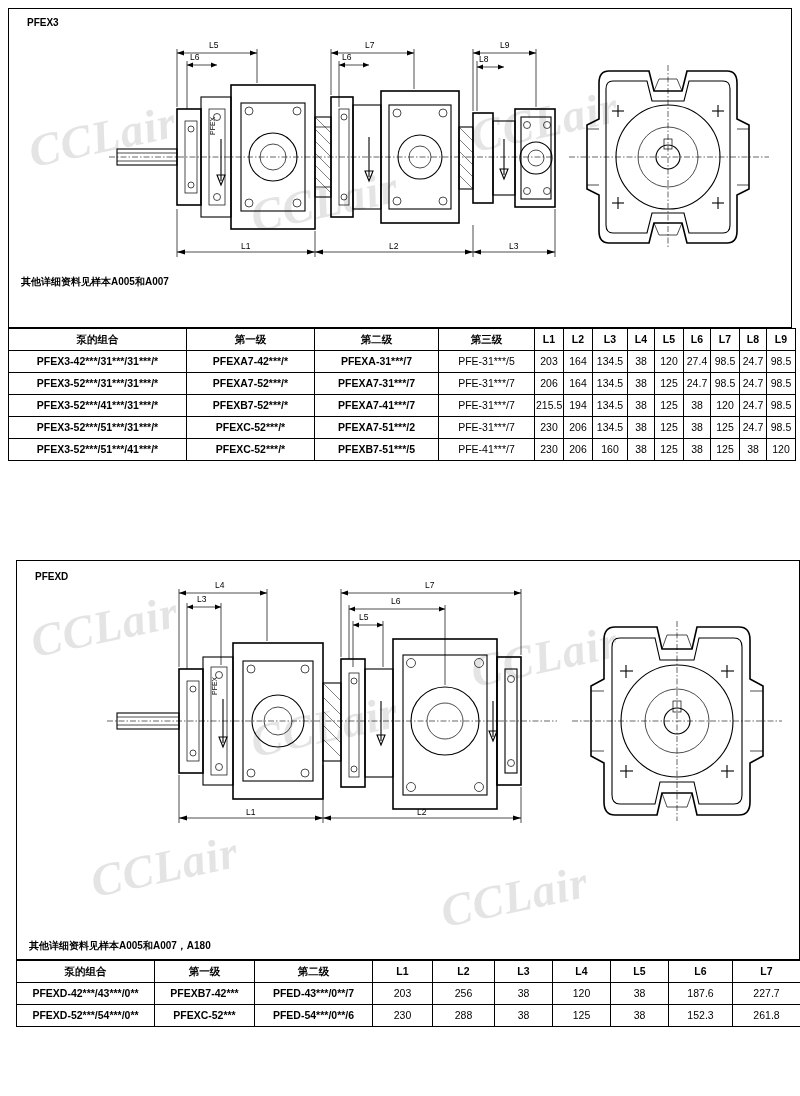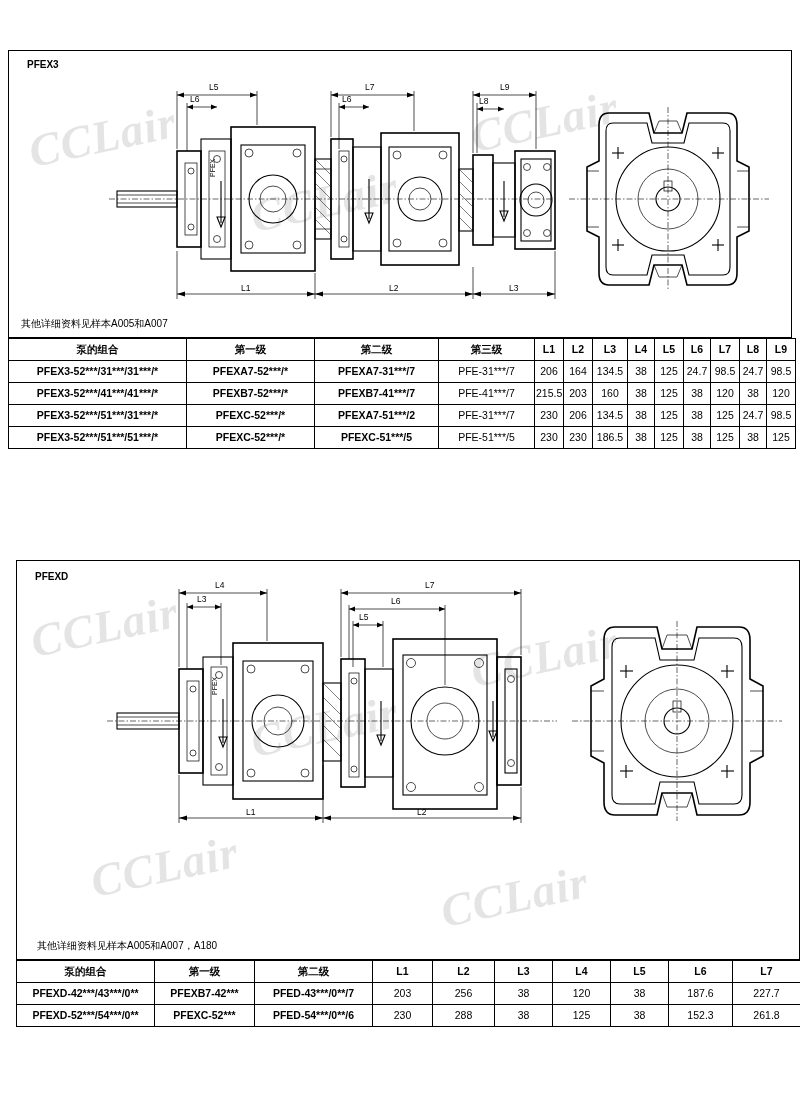--- a/index.html
+++ b/index.html
@@ -47,21 +47,21 @@
     background: transparent;
   }
   .sec-label {
     position: absolute;
     font-size: 10px;
     font-weight: bold;
   }
   .note {
     position: absolute;
     font-size: 10px;
-    font-weight: normal;
+    font-weight: bold;
     font-family: "Liberation Sans", sans-serif;
   }
 
   
   table.spec {
     border-collapse: collapse;
     width: 100%;
     font-size: 10.5px;
     table-layout: fixed;
   }
@@ -110,21 +110,21 @@
   <div class="wm" style="left:28px; top:110px; font-size:46px; transform:rotate(-12deg);">CCLair</div>
   <div class="wm" style="left:470px; top:95px; font-size:46px; transform:rotate(-12deg);">CCLair</div>
   <div class="wm" style="left:250px; top:175px; font-size:46px; transform:rotate(-12deg);">CCLair</div>
   <div class="wm" style="left:30px; top:600px; font-size:46px; transform:rotate(-12deg);">CCLair</div>
   <div class="wm" style="left:470px; top:630px; font-size:46px; transform:rotate(-12deg);">CCLair</div>
   <div class="wm" style="left:250px; top:700px; font-size:46px; transform:rotate(-12deg);">CCLair</div>
   <div class="wm" style="left:90px; top:840px; font-size:46px; transform:rotate(-12deg);">CCLair</div>
   <div class="wm" style="left:440px; top:870px; font-size:46px; transform:rotate(-12deg);">CCLair</div>
 
   <div class="section" style="top:8px;">
-    <div class="diagram-box" style="height:288px;margin-top:42px;">
+    <div class="diagram-box" style="height:320px;">
       <div class="sec-label" style="left:18px; top:8px;">PFEX3</div>
       <div class="note" style="left:12px; top:266px;">其他详细资料见样本A005和A007</div>
 
       <svg class="dg" width="782" height="286" viewBox="0 0 782 286">
 
         <line class="ln dash" x1="100" y1="148" x2="545" y2="148"></line>
 
         <rect class="ln med" x="108" y="140" width="60" height="16"></rect>
         <line class="ln thin" x1="108" y1="144" x2="168" y2="144"></line>
         <line class="ln thin" x1="108" y1="152" x2="168" y2="152"></line>
@@ -307,87 +307,102 @@
           <th>L4</th>
           <th>L5</th>
           <th>L6</th>
           <th>L7</th>
           <th>L8</th>
           <th>L9</th>
         </tr>
       </thead>
       <tbody>
         <tr>
+          <td class="left-col">PFEX3-42***/31***/31***/*</td>
+          <td class="left-col">PFEXA7-42***/*</td>
+          <td class="left-col">PFEXA-31***/7</td>
+          <td>PFE-31***/5</td>
+          <td>203</td>
+          <td>164</td>
+          <td>134.5</td>
+          <td>38</td>
+          <td>120</td>
+          <td>27.4</td>
+          <td>98.5</td>
+          <td>24.7</td>
+          <td>98.5</td>
+        </tr>
+        <tr>
           <td class="left-col">PFEX3-52***/31***/31***/*</td>
           <td class="left-col">PFEXA7-52***/*</td>
           <td class="left-col">PFEXA7-31***/7</td>
           <td>PFE-31***/7</td>
           <td>206</td>
           <td>164</td>
           <td>134.5</td>
           <td>38</td>
           <td>125</td>
           <td>24.7</td>
           <td>98.5</td>
           <td>24.7</td>
           <td>98.5</td>
         </tr>
         <tr>
-          <td class="left-col">PFEX3-52***/41***/41***/*</td>
+          <td class="left-col">PFEX3-52***/41***/31***/*</td>
           <td class="left-col">PFEXB7-52***/*</td>
-          <td class="left-col">PFEXB7-41***/7</td>
-          <td>PFE-41***/7</td>
+          <td class="left-col">PFEXA7-41***/7</td>
+          <td>PFE-31***/7</td>
           <td>215.5</td>
-          <td>203</td>
-          <td>160</td>
+          <td>194</td>
+          <td>134.5</td>
           <td>38</td>
           <td>125</td>
           <td>38</td>
           <td>120</td>
-          <td>38</td>
-          <td>120</td>
+          <td>24.7</td>
+          <td>98.5</td>
         </tr>
         <tr>
           <td class="left-col">PFEX3-52***/51***/31***/*</td>
           <td class="left-col">PFEXC-52***/*</td>
           <td class="left-col">PFEXA7-51***/2</td>
           <td>PFE-31***/7</td>
           <td>230</td>
           <td>206</td>
           <td>134.5</td>
           <td>38</td>
           <td>125</td>
           <td>38</td>
           <td>125</td>
           <td>24.7</td>
           <td>98.5</td>
         </tr>
         <tr>
-          <td class="left-col">PFEX3-52***/51***/51***/*</td>
+          <td class="left-col">PFEX3-52***/51***/41***/*</td>
           <td class="left-col">PFEXC-52***/*</td>
-          <td class="left-col">PFEXC-51***/5</td>
-          <td>PFE-51***/5</td>
+          <td class="left-col">PFEXB7-51***/5</td>
+          <td>PFE-41***/7</td>
           <td>230</td>
-          <td>230</td>
-          <td>186.5</td>
-          <td>38</td>
-          <td>125</td>
-          <td>38</td>
-          <td>125</td>
-          <td>38</td>
-          <td>125</td>
+          <td>206</td>
+          <td>160</td>
+          <td>38</td>
+          <td>125</td>
+          <td>38</td>
+          <td>125</td>
+          <td>38</td>
+          <td>120</td>
         </tr>
       </tbody>
     </table>
   </div>
 
   <div class="section" style="top:560px;padding-left:8px;">
     <div class="diagram-box" style="height:400px;">
       <div class="sec-label" style="left:18px; top:10px;">PFEXD</div>
-      <div class="note" style="left:12px; top:378px;margin-left:8px;">其他详细资料见样本A005和A007，A180</div>
+      <div class="note" style="left:12px; top:378px;">其他详细资料见样本A005和A007，A180</div>
 
       <svg class="dg" width="782" height="398" viewBox="0 0 782 398">
 
         <line class="ln dash" x1="90" y1="160" x2="540" y2="160"></line>
 
         <rect class="ln med" x="100" y="152" width="62" height="16"></rect>
         <line class="ln thin" x1="100" y1="156" x2="162" y2="156"></line>
         <line class="ln thin" x1="100" y1="164" x2="162" y2="164"></line>
 
         <rect class="ln thick" x="162" y="108" width="24" height="104"></rect>

